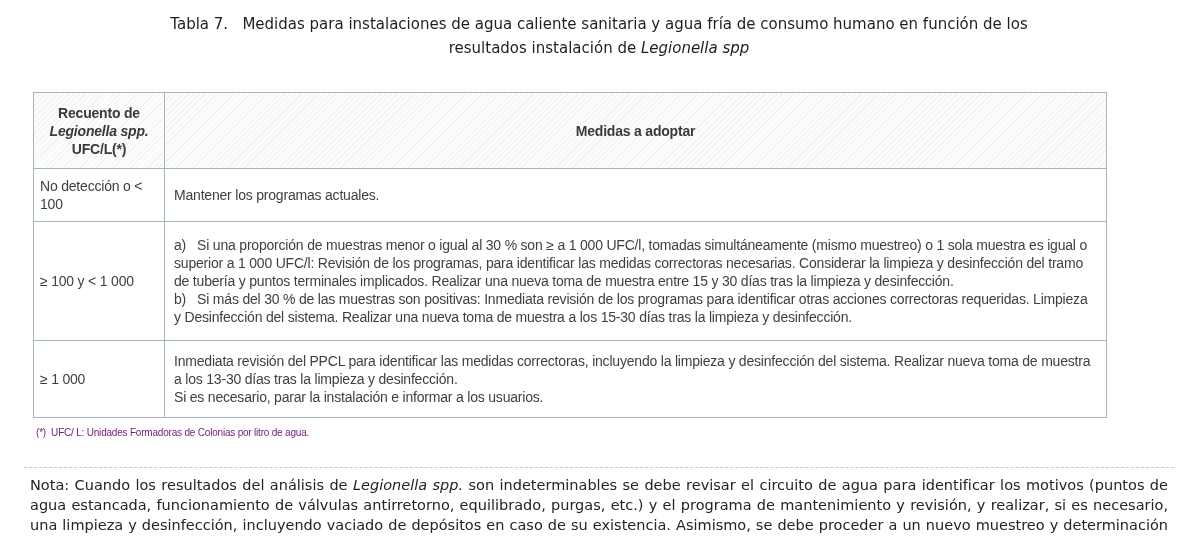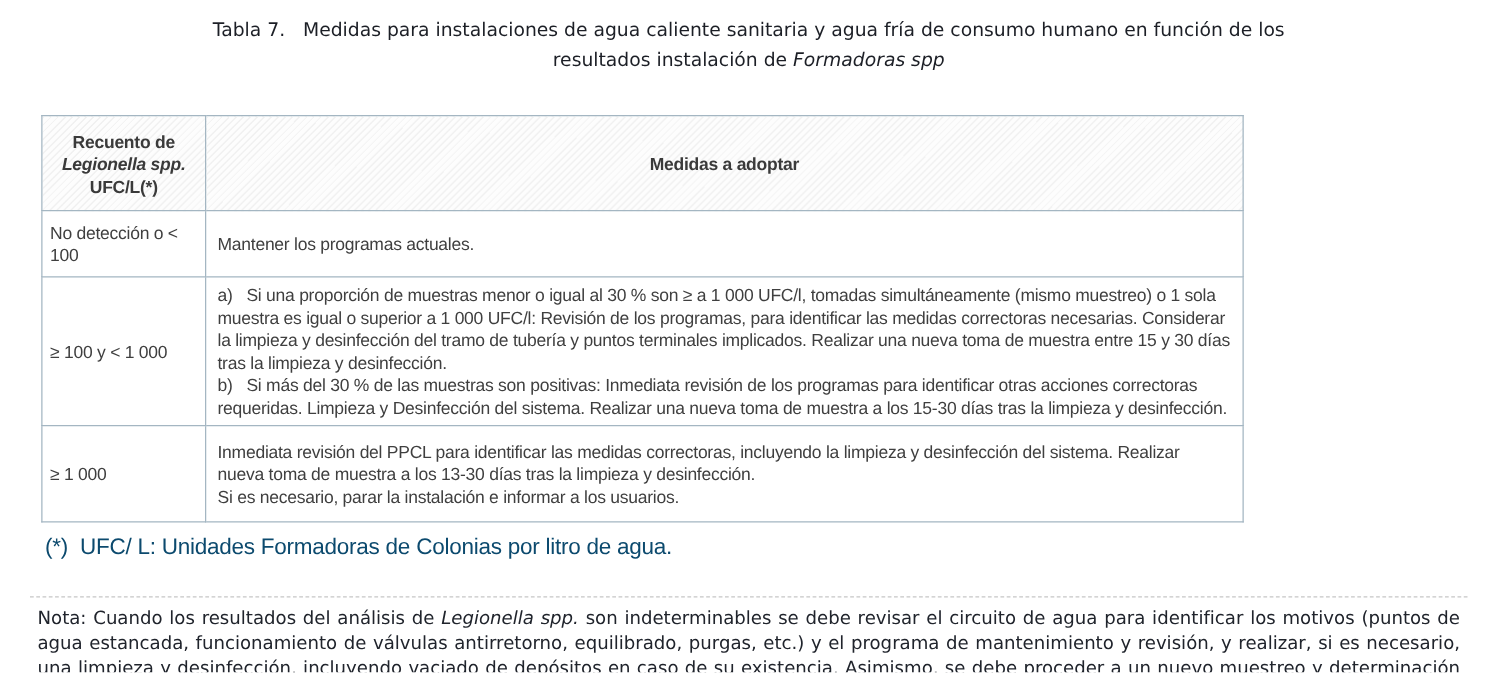--- a/index.html
+++ b/index.html
@@ -19,21 +19,21 @@
     font-family: "DejaVu Sans", sans-serif;
     font-size: 15px;
     line-height: 24px;
     color: #1c1f26;
   }
   .doc-title i { font-style: italic; }
 
   
   .data-table {
     margin: 32px 35px 0 33px;
-    width: 962px;
+    width: 1074px;
     border-collapse: collapse;
     table-layout: fixed;
     font-family: "Liberation Sans", sans-serif;
     font-size: 14px;
     letter-spacing: -0.2px;
     color: #3f3f3f;
   }
   .data-table th, .data-table td {
     border: 1px solid #a4b6c2;
     vertical-align: middle;
@@ -70,23 +70,23 @@
   .measures-cell p { margin: 0; }
   .row-1 td { height: 44px; }
   .row-2 td { height: 110px; }
   .row-3 td { height: 68px; }
   .it { font-style: italic; }
 
   
   .footnote {
     margin: 9px 35px 0 36px;
     font-family: "Liberation Sans", sans-serif;
-    font-size: 18px;
+    font-size: 10px;
     letter-spacing: -0.2px;
-    color: #0c4a6e;
+    color: #701a75;
   }
 
   
   .separator {
     border: none;
     border-top: 1px dashed #c6c6c6;
     margin: 29px 24px 0 24px;
   }
 
   
@@ -100,21 +100,21 @@
   }
   .note i { font-style: italic; }
 </style>
 </head>
 <body>
 
 <div class="page">
 
   <div class="doc-title">
     <div>Tabla 7.&nbsp;&nbsp; Medidas para instalaciones de agua caliente sanitaria y agua fría de consumo humano en función de los</div>
-    <div><span>resultados instalación de</span> <i>Formadoras spp</i></div>
+    <div><span>resultados instalación de</span> <i>Legionella spp</i></div>
   </div>
 
   <table class="data-table">
     <thead>
       <tr class="header-row">
         <th class="col-count hatch">
           <div>Recuento de</div>
           <div class="it">Legionella spp.</div>
           <div>UFC/L(*)</div>
         </th>

